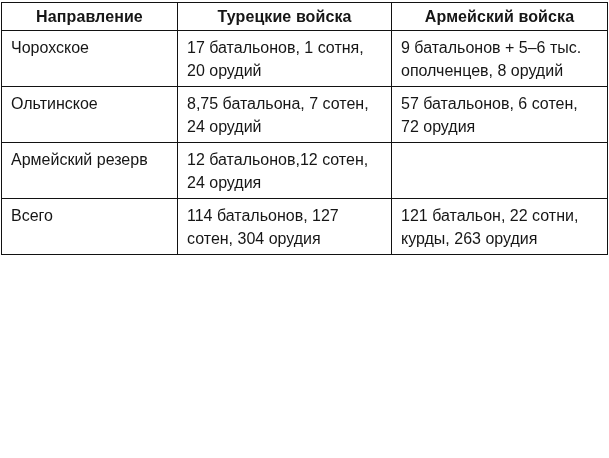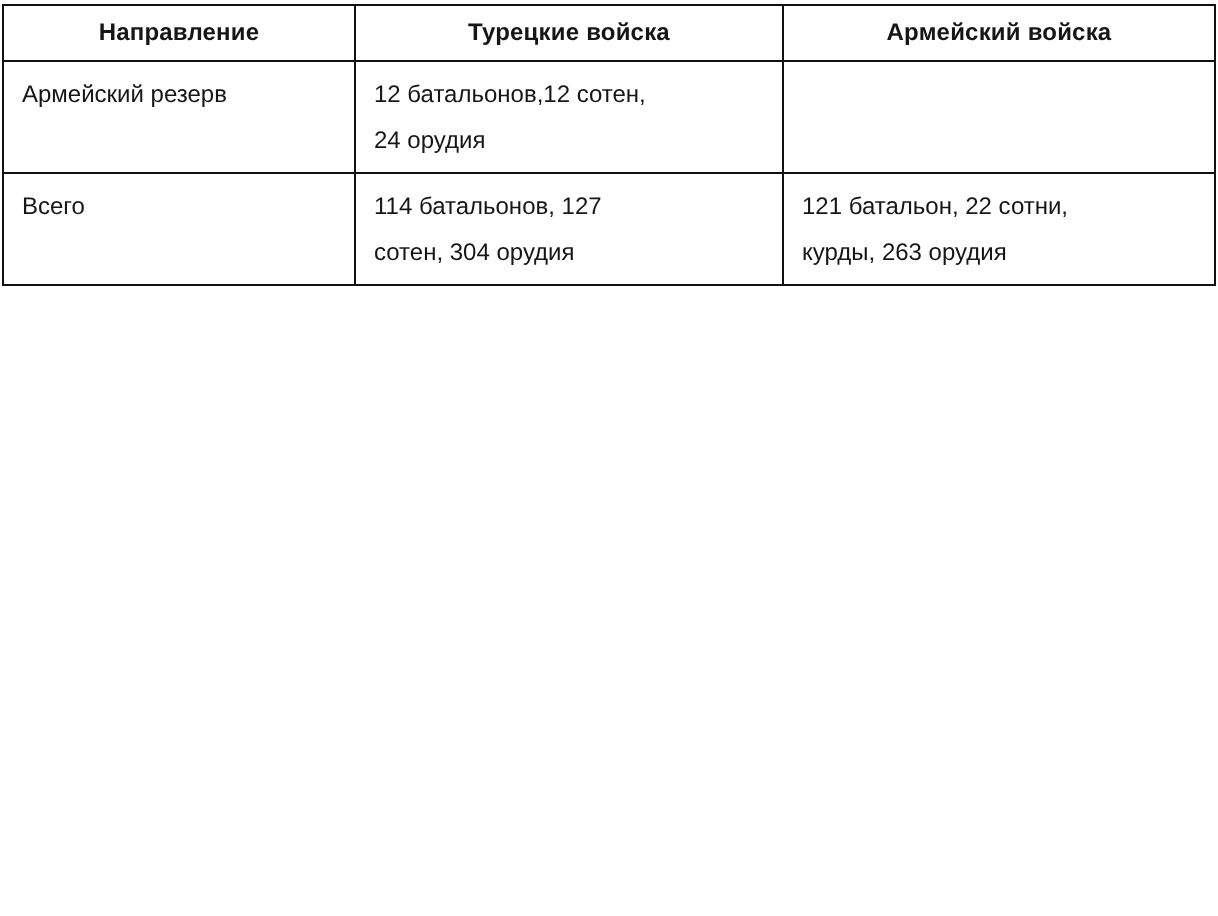--- a/index.html
+++ b/index.html
@@ -19,21 +19,21 @@
     position: absolute;
     left: 1px;
     top: 2px;
     width: 606px;
     border-collapse: collapse;
     table-layout: fixed;
   }
   table.forces th,
   table.forces td {
     border: 1.5px solid #121212;
-    font-size: 12px;
+    font-size: 16px;
     line-height: 23px;
     vertical-align: top;
     box-sizing: border-box;
   }
   table.forces th {
     height: 28px;
     font-weight: bold;
     text-align: center;
     vertical-align: middle;
     padding: 2px 4px;
@@ -60,20 +60,34 @@
   </colgroup>
   <thead>
     <tr>
       <th>Направление</th>
       <th>Турецкие войска</th>
       <th>Армейский войска</th>
     </tr>
   </thead>
   <tbody>
       <tr>
+    <td>Чорохское</td>
+    <td>17 батальонов, 1 сотня,
+20 орудий</td>
+    <td>9 батальонов + 5–6 тыс.
+ополченцев, 8 орудий</td>
+  </tr>
+      <tr>
+    <td>Ольтинское</td>
+    <td>8,75 батальона, 7 сотен,
+24 орудий</td>
+    <td>57 батальонов, 6 сотен,
+72 орудия</td>
+  </tr>
+      <tr>
     <td>Армейский резерв</td>
     <td>12 батальонов,12 сотен,
 24 орудия</td>
     <td></td>
   </tr>
       <tr>
     <td>Всего</td>
     <td>114 батальонов, 127
 сотен, 304 орудия</td>
     <td>121 батальон, 22 сотни,

